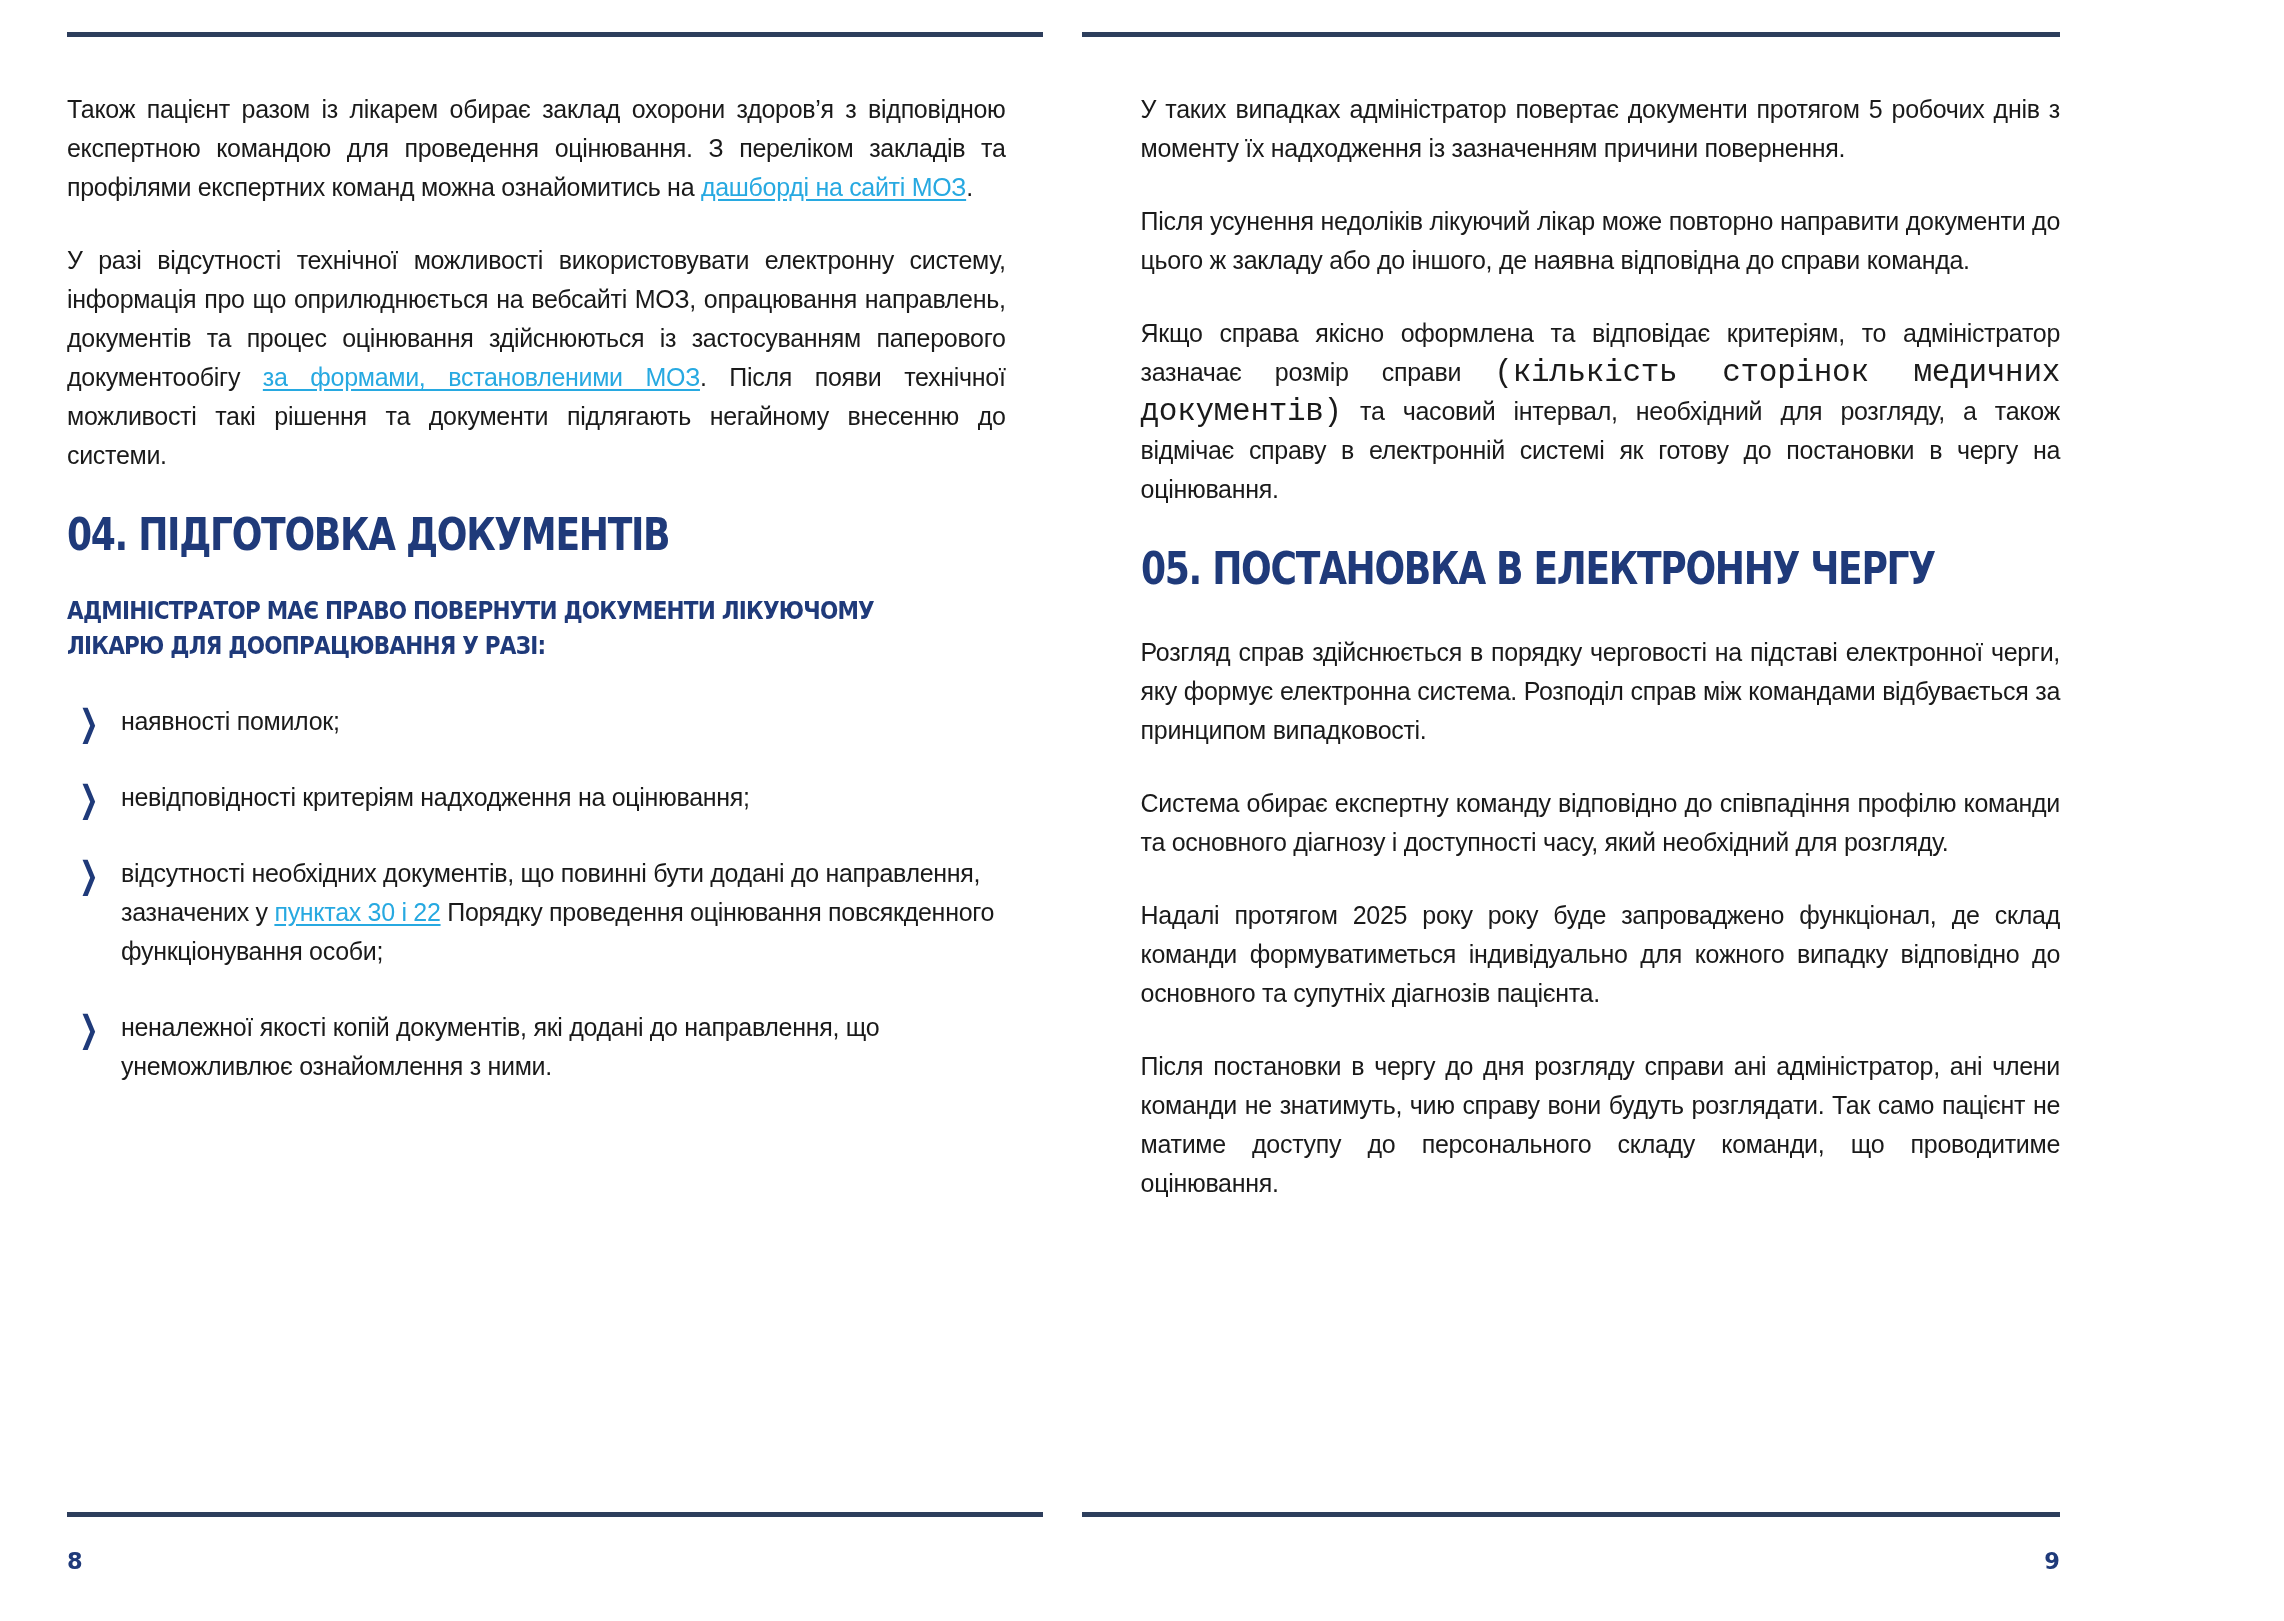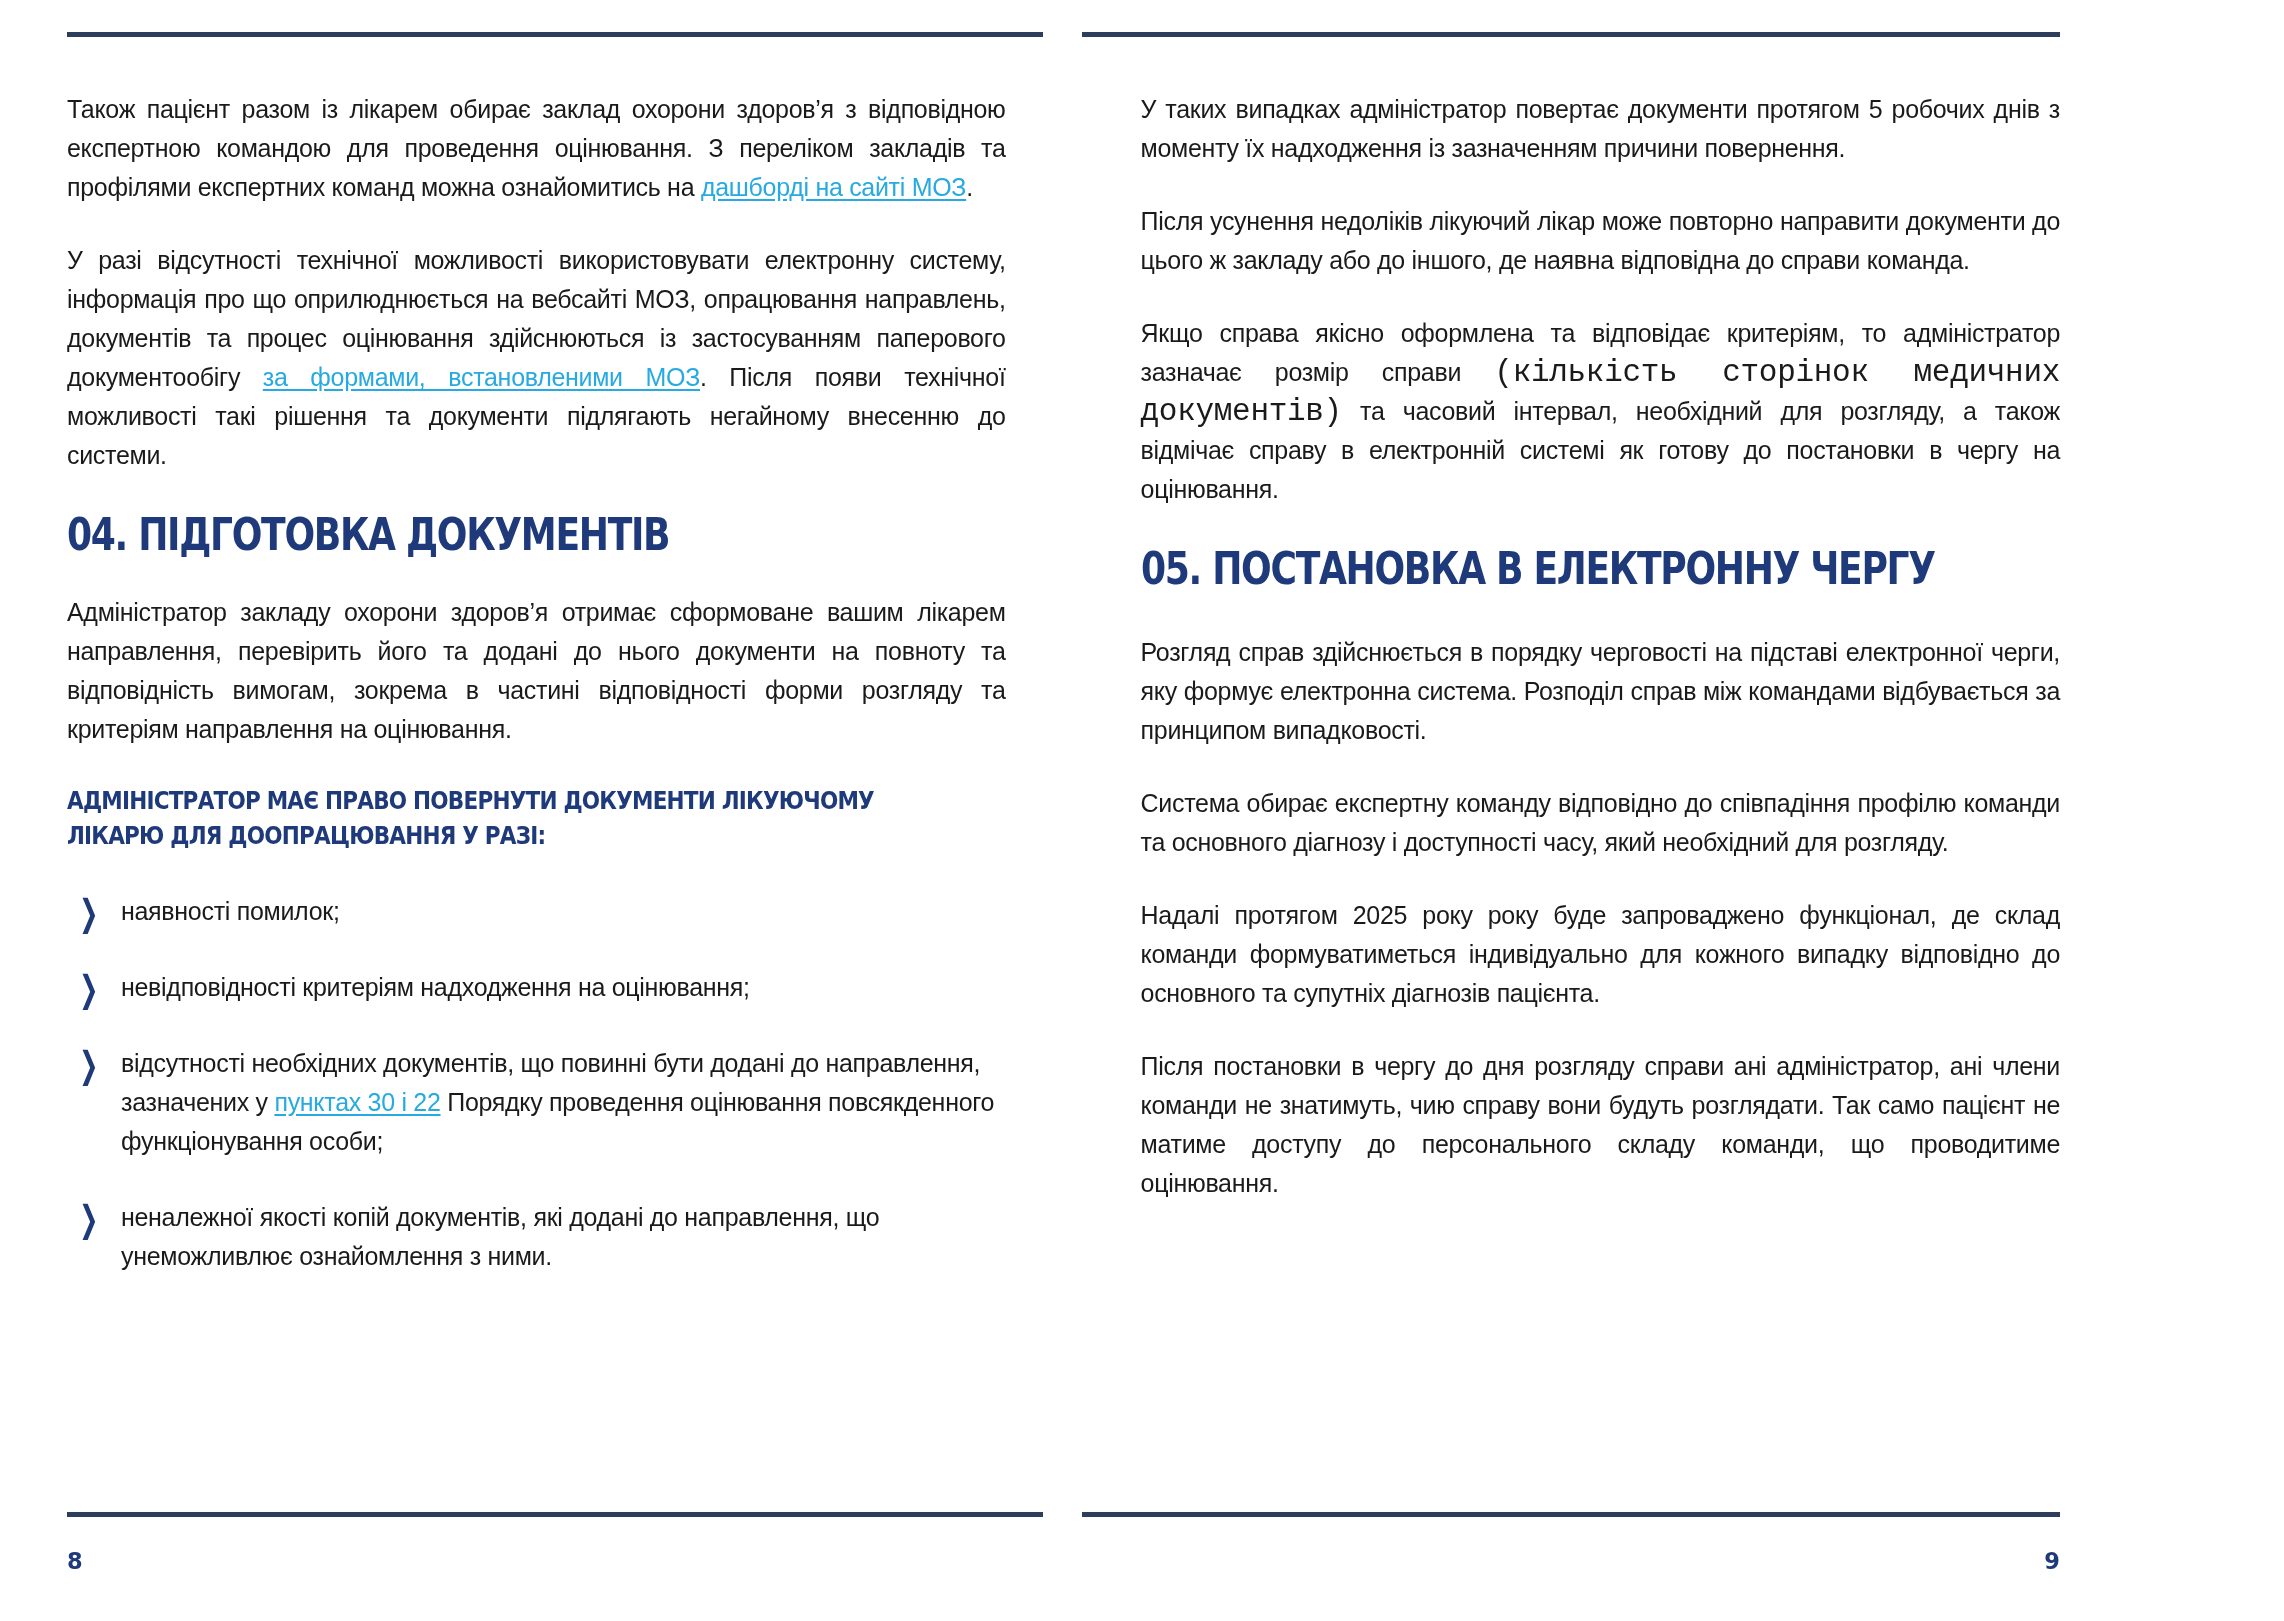--- a/index.html
+++ b/index.html
@@ -147,21 +147,20 @@
 
     <div class="content">
 
       <p class="body">Також пацієнт разом із лікарем обирає заклад охорони здоров’я з відповідною експертною командою для проведення оцінювання. З переліком закладів та профілями експертних команд можна ознайомитись на <span class="lnk">дашборді на сайті МОЗ</span>.</p>
 
 
       <p class="body">У разі відсутності технічної можливості використовувати електронну систему, інформація про що оприлюднюється на вебсайті МОЗ, опрацювання направлень, документів та процес оцінювання здійснюються із застосуванням паперового документообігу <span class="lnk">за формами, встановленими МОЗ</span>. Після появи технічної можливості такі рішення та документи підлягають негайному внесенню до системи.</p>
 
       <h2 class="section">04. ПІДГОТОВКА ДОКУМЕНТІВ</h2>
 
-      <p class="body">Адміністратор закладу охорони здоров’я отримає сформоване вашим лікарем направлення, перевірить його та додані до нього документи на повноту та відповідність вимогам, зокрема в частині відповідності форми розгляду та критеріям направлення на оцінювання.</p>
 
       <h3 class="subhead">АДМІНІСТРАТОР МАЄ ПРАВО ПОВЕРНУТИ ДОКУМЕНТИ ЛІКУЮЧОМУ ЛІКАРЮ ДЛЯ ДООПРАЦЮВАННЯ У РАЗІ:</h3>
 
       <ul class="bullets">
         <li>
           <span class="chev">❯</span>
           <span class="li-text">наявності помилок;</span>
         </li>
         <li>
           <span class="chev">❯</span>

